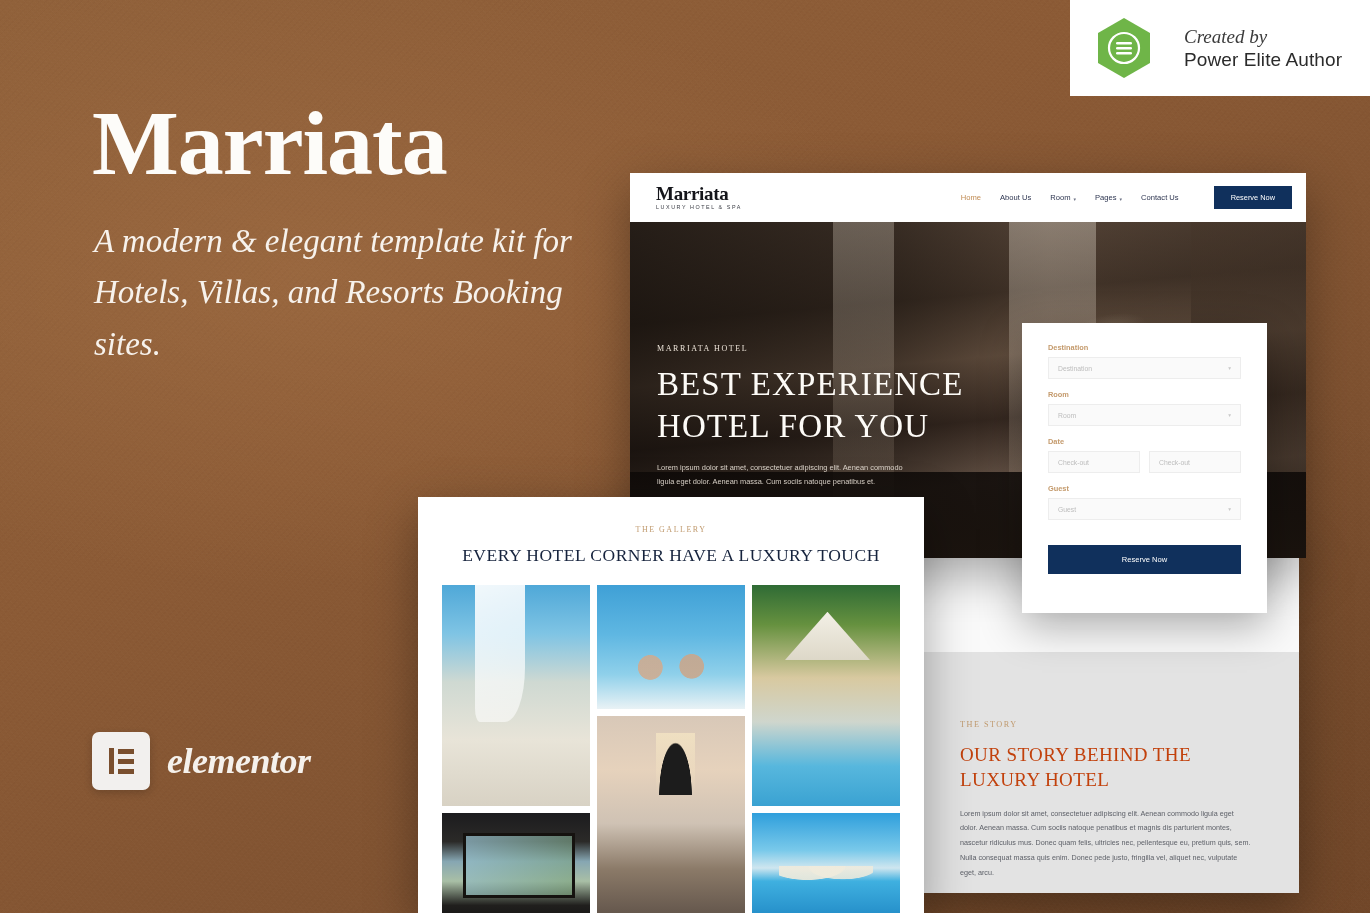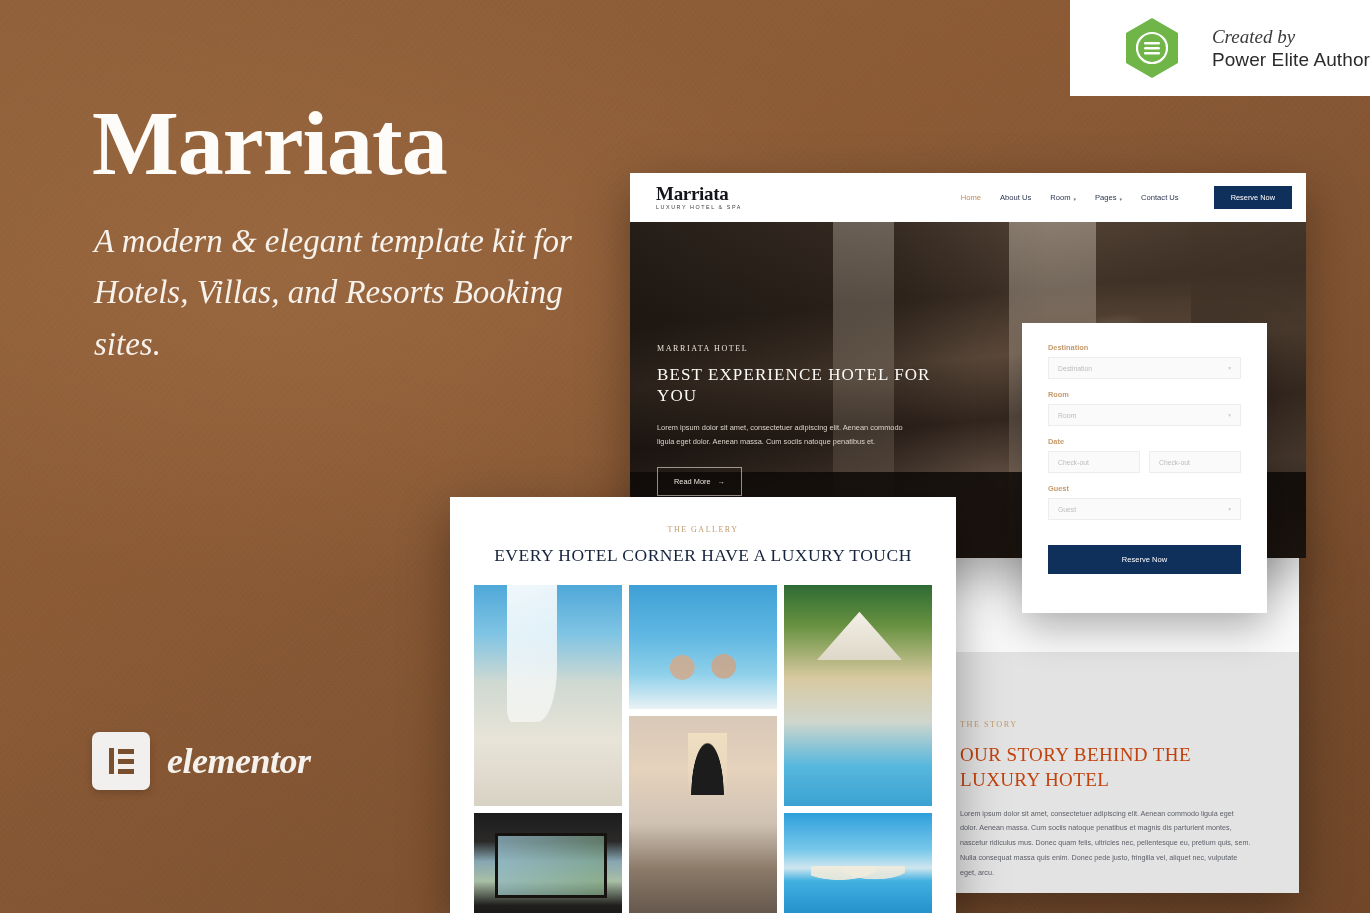--- a/index.html
+++ b/index.html
@@ -40,21 +40,20 @@
   .badge {
     position: absolute;
     top: 0; right: 0;
     width: 300px; height: 96px;
     background: #ffffff;
     display: flex;
     align-items: center;
     padding-left: 26px;
     gap: 32px;
     z-index: 40;
-    justify-content: flex-end;
   }
   .hexwrap { width: 56px; height: 62px; flex: none; position: relative; }
   .badge-text { line-height: 1.22; }
   .badge-line1 {
     font-family: "Liberation Serif", serif;
     font-style: italic;
     font-size: 19px;
     color: #3b3b3b;
   }
   .badge-line2 {
@@ -214,21 +213,21 @@
   .hero-copy { position: absolute; left: 27px; top: 122px; width: 310px; z-index: 3; }
   .hero-eyebrow {
     font-family: "Liberation Serif", serif;
     font-size: 8px;
     letter-spacing: 1.6px;
     color: #ece3d8;
     margin-bottom: 11px;
   }
   .hero-title {
     font-family: "Liberation Serif", serif;
-    font-size: 17px;
+    font-size: 33px;
     line-height: 1.26;
     letter-spacing: 1.1px;
     color: #fdfbf7;
     margin-bottom: 14px;
   }
   .hero-body {
     font-size: 7.4px;
     line-height: 1.92;
     color: #ddd5cb;
     width: 246px;
@@ -327,21 +326,20 @@
     font-size: 7.6px;
     padding: 10px 25px;
   }
 
   
   .mock-gallery {
     left: 418px; top: 497px;
     width: 506px; height: 416px;
     z-index: 30;
     padding: 28px 24px 0;
-    margin-left: 32px;
   }
   .gal-eyebrow {
     text-align: center;
     font-family: "Liberation Serif", serif;
     font-size: 8px;
     letter-spacing: 1.5px;
     color: #c09a6e;
     margin-bottom: 10px;
   }
   .gal-title {

